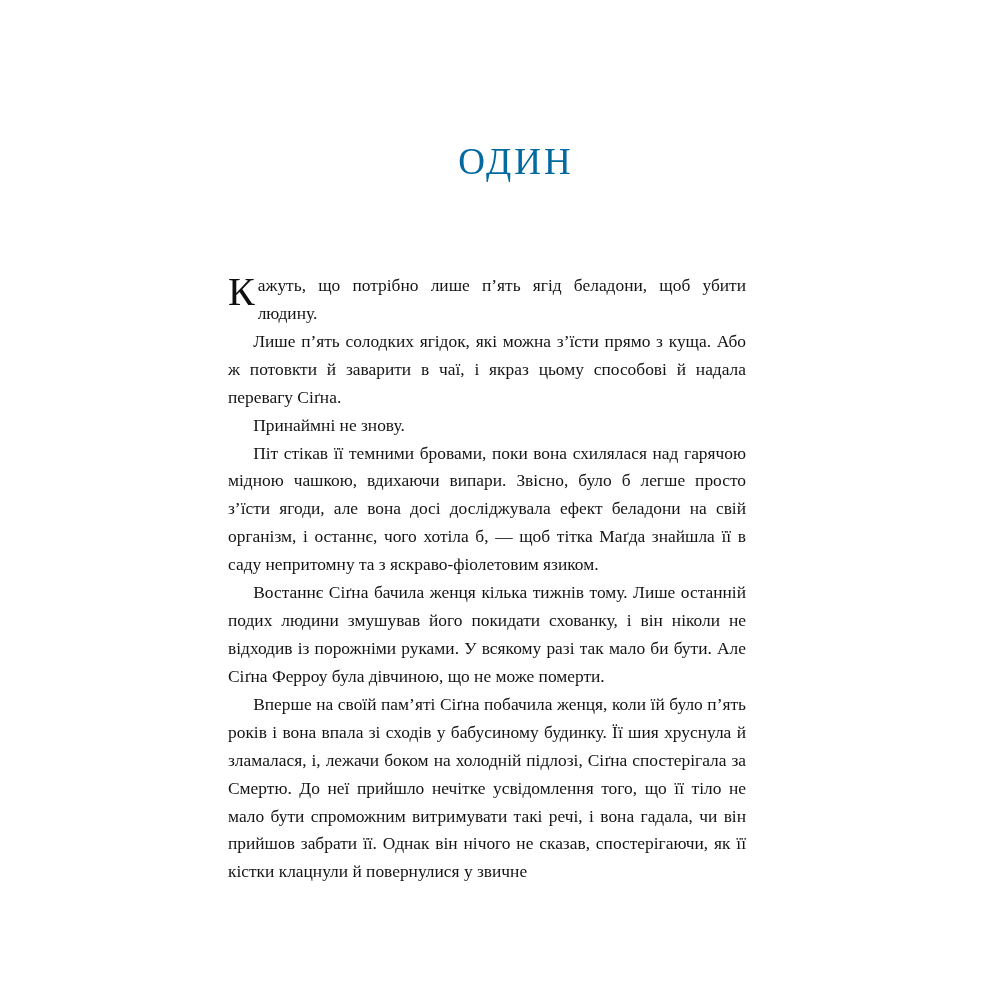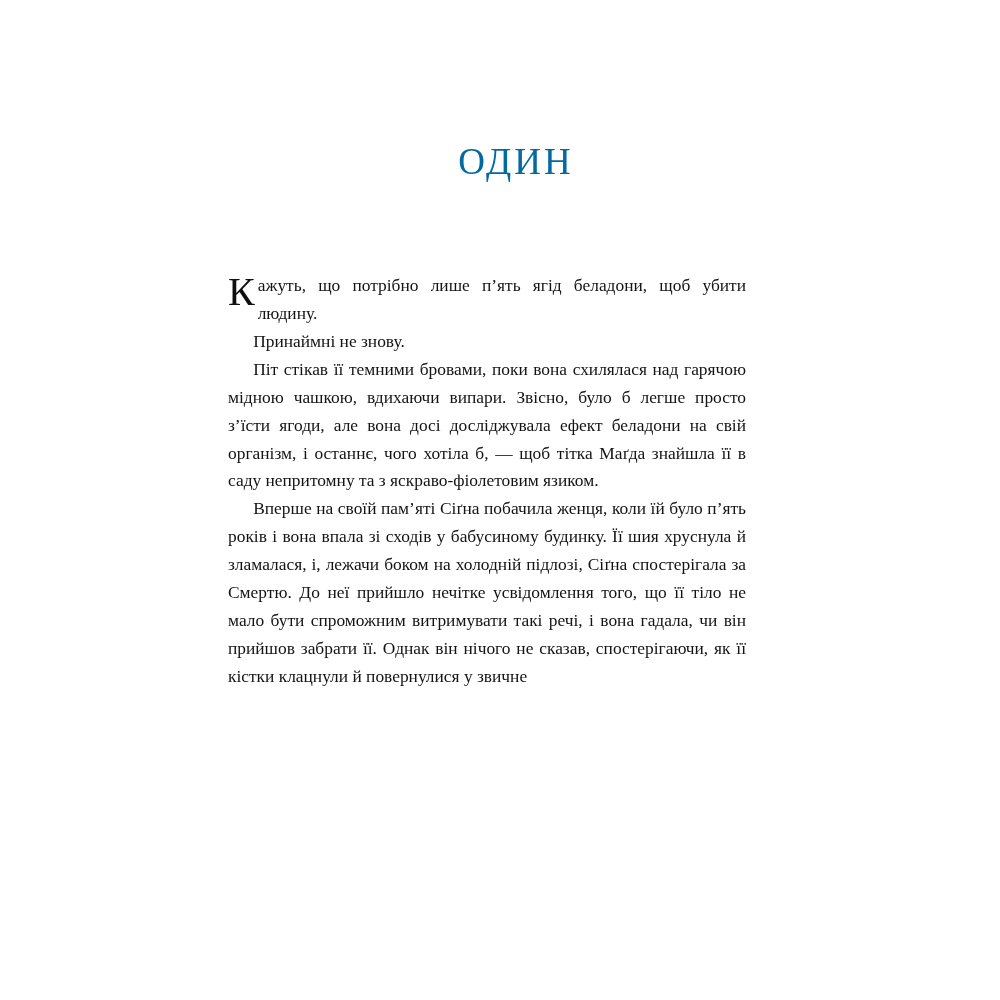--- a/index.html
+++ b/index.html
@@ -72,22 +72,24 @@
 <div class="page">
 
   <div class="chapter-title">ОДИН</div>
 
   <div class="body-text">
 
     <p class="first">
       <span class="dropcap">К</span><span>ажуть, що потрібно лише п’ять ягід беладони, щоб убити людину.</span>
     </p>
 
+    <p><span>Лише п’ять солодких ягідок, які можна з’їсти прямо з куща. Або ж потовкти й заварити в чаї, і якраз цьому способові й надала перевагу Сіґна.</span></p>
 
     <p><span>Принаймні не знову.</span></p>
 
     <p><span>Піт стікав її темними бровами, поки вона схилялася над гарячою мідною чашкою, вдихаючи випари. Звісно, було б легше просто з’їсти ягоди, але вона досі досліджувала ефект беладони на свій організм, і останнє, чого хотіла б, — щоб тітка Маґда знайшла її в саду непритомну та з яскраво-фіолетовим язиком.</span></p>
 
+    <p><span>Востаннє Сіґна бачила женця кілька тижнів тому. Лише останній подих людини змушував його покидати схованку, і він ніколи не відходив із порожніми руками. У всякому разі так мало би бути. Але Сіґна Ферроу була дівчиною, що не може померти.</span></p>
 
     <p><span>Вперше на своїй пам’яті Сіґна побачила женця, коли їй було п’ять років і вона впала зі сходів у бабусиному будинку. Її шия хруснула й зламалася, і, лежачи боком на холодній підлозі, Сіґна спостерігала за Смертю. До неї прийшло нечітке усвідомлення того, що її тіло не мало бути спроможним витримувати такі речі, і вона гадала, чи він прийшов забрати її. Однак він нічого не сказав, спостерігаючи, як її кістки клацнули й повернулися у звичне</span></p>
 
   </div>
 </div>
 
 </body></html>

